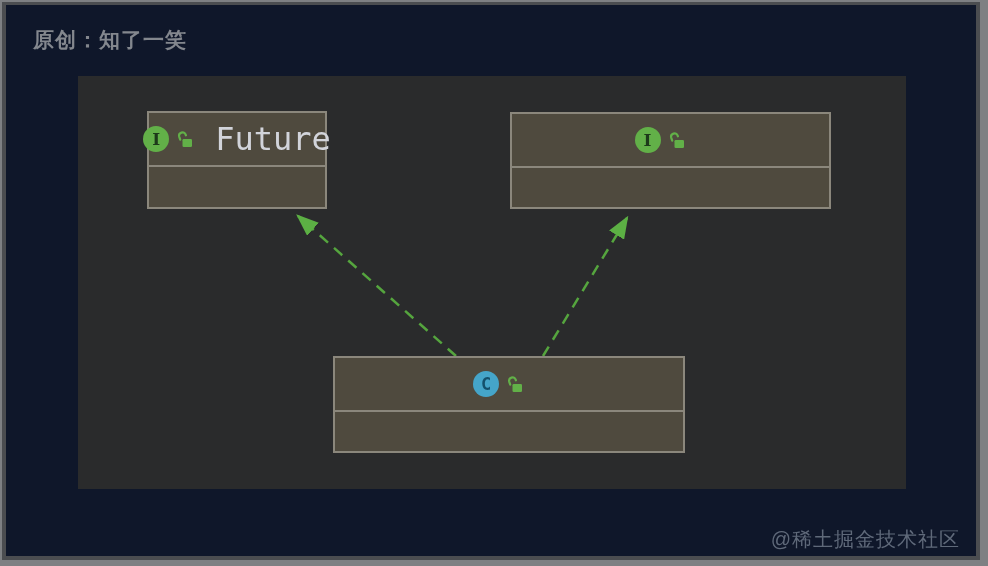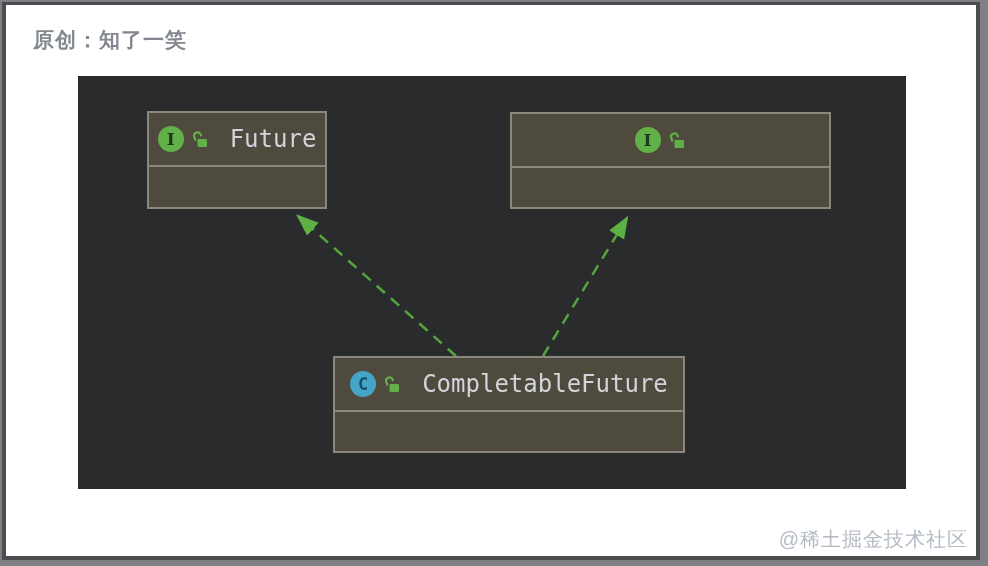--- a/index.html
+++ b/index.html
@@ -1,21 +1,21 @@
 <!DOCTYPE html>
 <html><head>
 <meta charset="utf-8">
 <style>
   html,body{margin:0;padding:0;background:#222;}
   .screen{
     position:relative;width:988px;height:566px;overflow:hidden;
     background:#7e8083;font-family:"Liberation Sans",sans-serif;
   }
   .frame-dark{position:absolute;left:2px;top:2px;right:8px;bottom:6px;background:#4b4d50;}
-  .content{position:absolute;left:6px;top:5px;right:12px;bottom:10px;background:#ffffff;}
+  .content{position:absolute;left:6px;top:5px;right:12px;bottom:10px;background:#0f172a;}
 
   .attribution{
     position:absolute;left:27px;top:21px;
     font-size:21px;font-weight:bold;color:#83878e;letter-spacing:1px;
   }
 
   .diagram-panel{
     position:absolute;left:72px;top:71px;width:828px;height:413px;
     background:#2a2b2c;
   }
@@ -24,21 +24,21 @@
   .node{
     position:absolute;background:#4f4a3e;border:2px solid #8b877c;box-sizing:border-box;
   }
   .node-header{
     height:52px;border-bottom:2px solid #8b877c;
     display:flex;align-items:center;justify-content:center;
   }
   .node-body{height:100%;}
   .node-label{
     font-family:"DejaVu Sans Mono","Liberation Mono",monospace;
-    font-size:24px;color:#d2d4da;white-space:nowrap;
+    font-size:32px;color:#d2d4da;white-space:nowrap;
   }
   .icon-circle{
     width:26px;height:26px;border-radius:50%;
     display:flex;align-items:center;justify-content:center;
     margin-right:7px;flex:0 0 auto;
   }
   .icon-circle.interface{background:#62b048;}
   .icon-circle.class{background:#45a5c9;}
   .icon-circle .glyph{
     font-family:"DejaVu Serif","Liberation Serif",serif;
@@ -46,21 +46,21 @@
   }
   .icon-circle.interface .glyph{color:#1d3a1a;}
   .icon-circle.class .glyph{color:#14506b;font-family:"DejaVu Sans Mono",monospace;}
   .lock-icon{margin-right:22px;flex:0 0 auto;}
 
   .node-future{left:69px;top:35px;width:180px;height:98px;}
   .node-completionstage{left:432px;top:36px;width:321px;height:97px;}
   .node-completablefuture{left:255px;top:280px;width:352px;height:97px;}
 
   .watermark{
-    position:absolute;right:8px;bottom:3px;
+    position:absolute;right:16px;bottom:3px;
     font-size:20px;color:rgba(138,149,164,0.65);letter-spacing:1px;
   }
 </style>
 </head>
 <body>
 
 <div class="screen">
   <div class="frame-dark"></div>
   <div class="content">
 
@@ -107,21 +107,20 @@
 
       <div class="node node-completablefuture">
         <div class="node-header">
           <span class="icon-circle class">
             <span class="glyph">C</span>
           </span>
           <svg class="lock-icon" width="17" height="17" viewBox="0 0 17 17">
             <path d="M4.2 8.6 L3.2 5.6 a3.4 3.4 0 0 1 6.4-2.2 l.3 .9" fill="none" stroke="#62b048" stroke-width="2.2" stroke-linecap="round"></path>
             <rect x="6.5" y="8" width="9.5" height="8" rx="1.2" fill="#62b048"></rect>
           </svg>
-          <span class="node-label">CompletableFuture</span>
         </div>
         <div class="node-body"></div>
       </div>
 
     </div>
 
     <div class="watermark">@稀土掘金技术社区</div>
 
   </div>
 </div>

